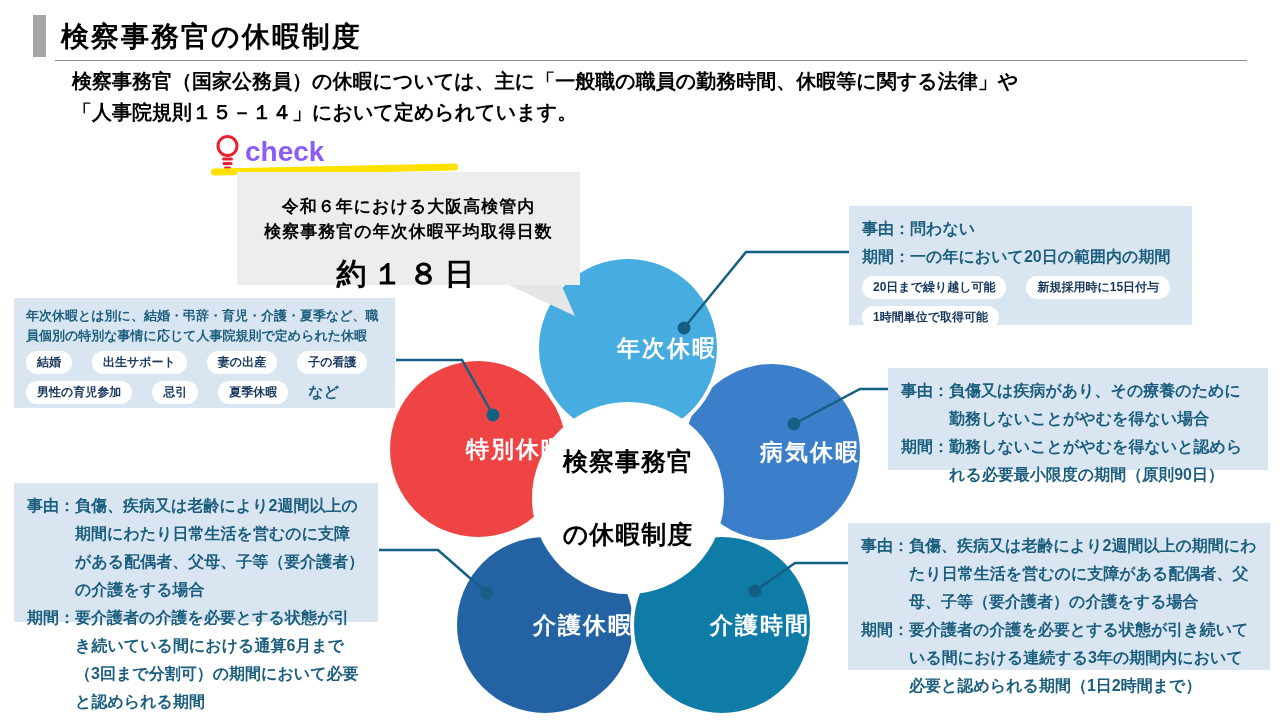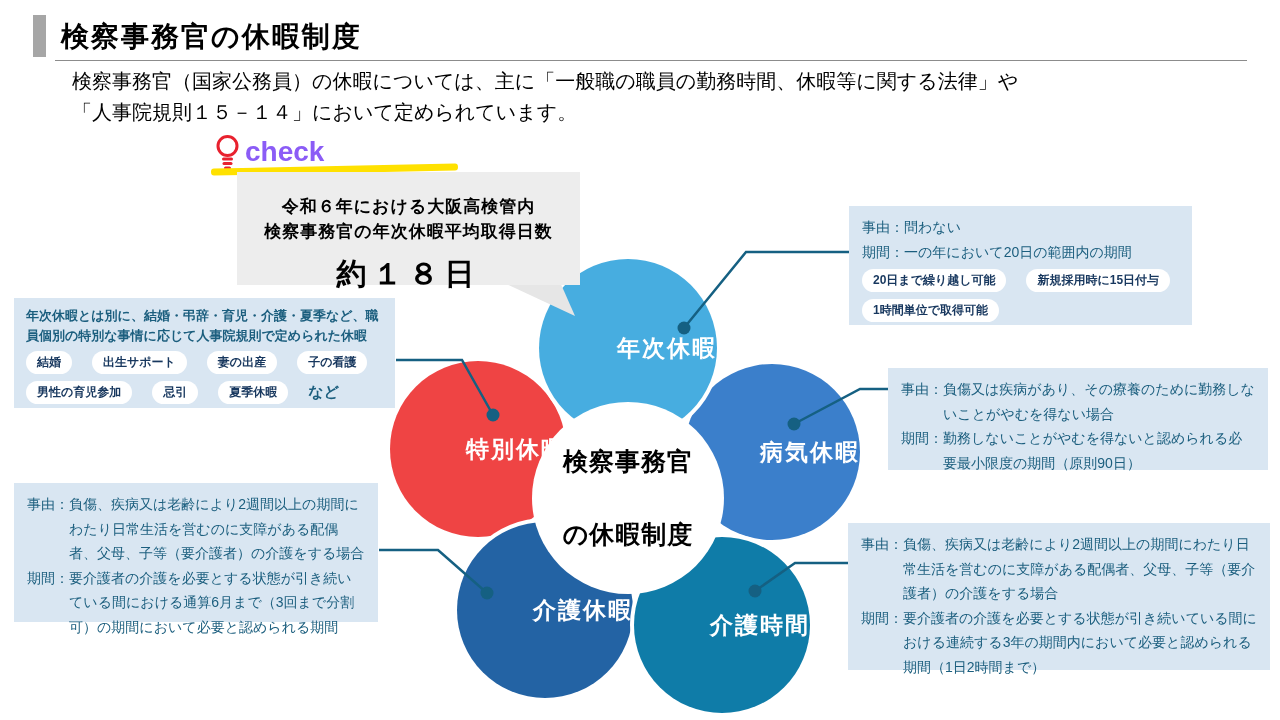--- a/index.html
+++ b/index.html
@@ -4,54 +4,54 @@
 <style>
   html,body{margin:0;padding:0;background:#fff;}
   .slide{position:relative;width:1280px;height:720px;background:#ffffff;overflow:hidden;
          font-family:"Liberation Sans","DejaVu Sans",sans-serif;}
 
   
   .accent-bar{position:absolute;left:33px;top:15px;width:13px;height:42px;background:#a6a6a6;}
   .page-title{position:absolute;left:61px;top:18px;font-size:28px;font-weight:bold;color:#000;
               letter-spacing:2px;white-space:nowrap;}
   .title-rule{position:absolute;left:55px;top:60px;width:1192px;height:1px;background:#8c8c8c;}
-  .subtitle{position:absolute;left:72px;top:66px;font-size:20px;font-weight:normal;color:#000;
+  .subtitle{position:absolute;left:72px;top:66px;font-size:20px;font-weight:bold;color:#000;
             line-height:1.55;}
   .subtitle div{white-space:nowrap;}
 
   
   .bulb{position:absolute;left:214px;top:134px;width:27px;height:39px;}
   .check-label{position:absolute;left:245px;top:136px;font-size:28px;font-weight:bold;color:#8b5cf6;}
   .check-underline{position:absolute;left:211px;top:166px;width:247px;height:7px;background:#ffe100;
                    transform:rotate(-1.2deg);border-radius:3px;}
   .check-box{position:absolute;left:237px;top:172px;width:343px;height:113px;background:#ededed;
              box-sizing:border-box;padding-top:23px;text-align:center;color:#000;z-index:8;}
   .check-box .line{font-size:17px;font-weight:bold;line-height:1.45;letter-spacing:1px;}
   .check-box .big{font-size:30px;font-weight:bold;letter-spacing:6px;margin-top:10px;}
 
   
   .petal{position:absolute;border-radius:50%;box-shadow:0 0 0 4px #fff;display:flex;
          align-items:center;justify-content:flex-end;color:#fff;font-size:23px;font-weight:bold;
          letter-spacing:2px;}
   #petal-annual{left:539px;top:259px;width:178px;height:178px;background:#47ade0;z-index:2;}
   #petal-sick{left:684px;top:364px;width:176px;height:176px;background:#3b7fcb;z-index:1;}
   #petal-special{left:390px;top:361px;width:176px;height:176px;background:#ef4444;z-index:1;}
-  #petal-care-leave{left:457px;top:522px;width:176px;height:176px;background:#2363a4;z-index:3;}
+  #petal-care-leave{left:457px;top:537px;width:176px;height:176px;background:#2363a4;z-index:3;}
   #petal-care-time{left:634px;top:537px;width:176px;height:176px;background:#0f7ca8;z-index:3;}
   .hub{position:absolute;left:532px;top:402px;width:192px;height:192px;border-radius:50%;
        background:#fff;z-index:4;display:flex;flex-direction:column;align-items:center;
        justify-content:center;color:#000;font-size:25px;font-weight:bold;line-height:1.5;
        letter-spacing:1px;gap:36px;}
 
   svg.overlay{position:absolute;left:0;top:0;z-index:5;pointer-events:none;}
 
   
   .info-box{position:absolute;background:#d9e6f2;box-sizing:border-box;padding:9px 13px;
             color:#1b5e7e;z-index:7;}
-  .row{display:flex;font-size:14px;font-weight:normal;line-height:1.75;}
+  .row{display:flex;font-size:16px;font-weight:bold;line-height:1.75;}
   .row .lbl{white-space:nowrap;}
   .row .txt{flex:1;}
   .pills{display:flex;flex-wrap:wrap;gap:7px 20px;margin-top:5px;align-items:center;}
   .pill{background:#fff;border-radius:13px;padding:3px 11px;font-size:12px;font-weight:bold;
         color:#17375e;white-space:nowrap;}
   .suffix{font-size:15px;font-weight:bold;}
   .intro{font-size:13px;font-weight:bold;line-height:1.55;}
   #box-annual{left:849px;top:206px;width:343px;height:119px;}
   #box-sick{left:888px;top:368px;width:380px;height:102px;}
   #box-special{left:14px;top:298px;width:381px;height:110px;padding:8px 12px;}

